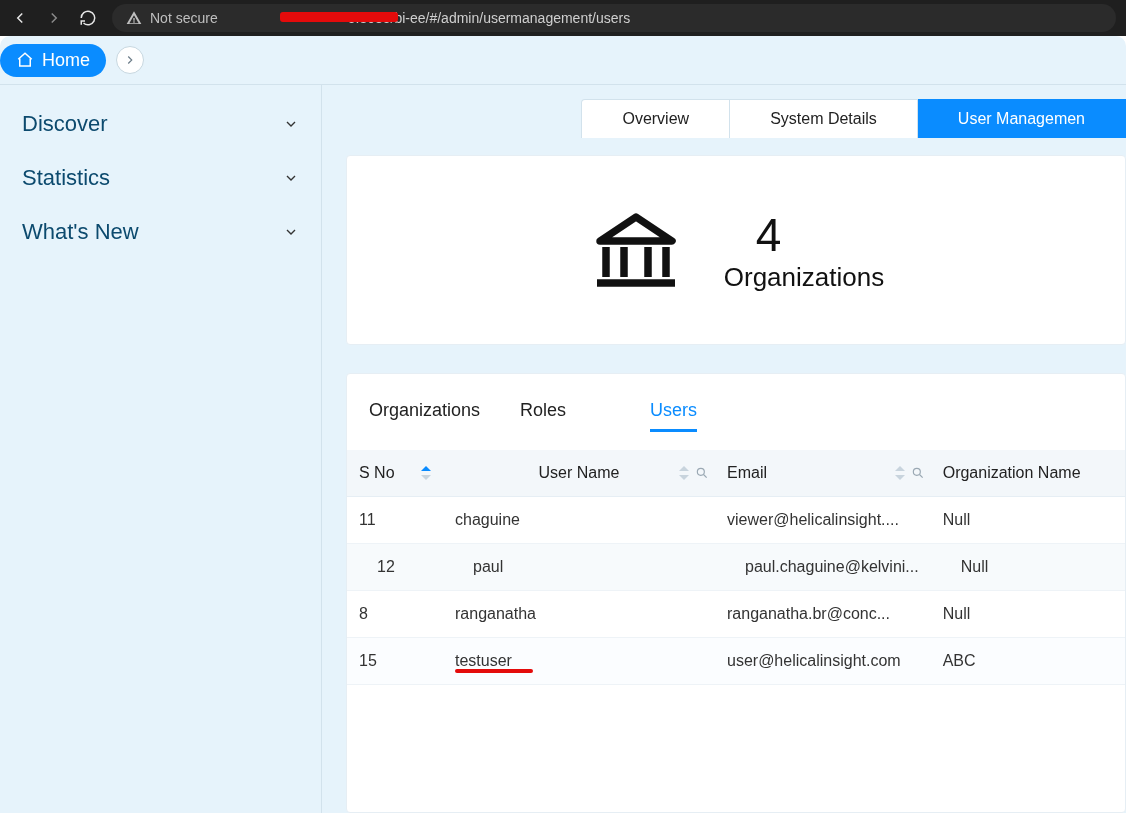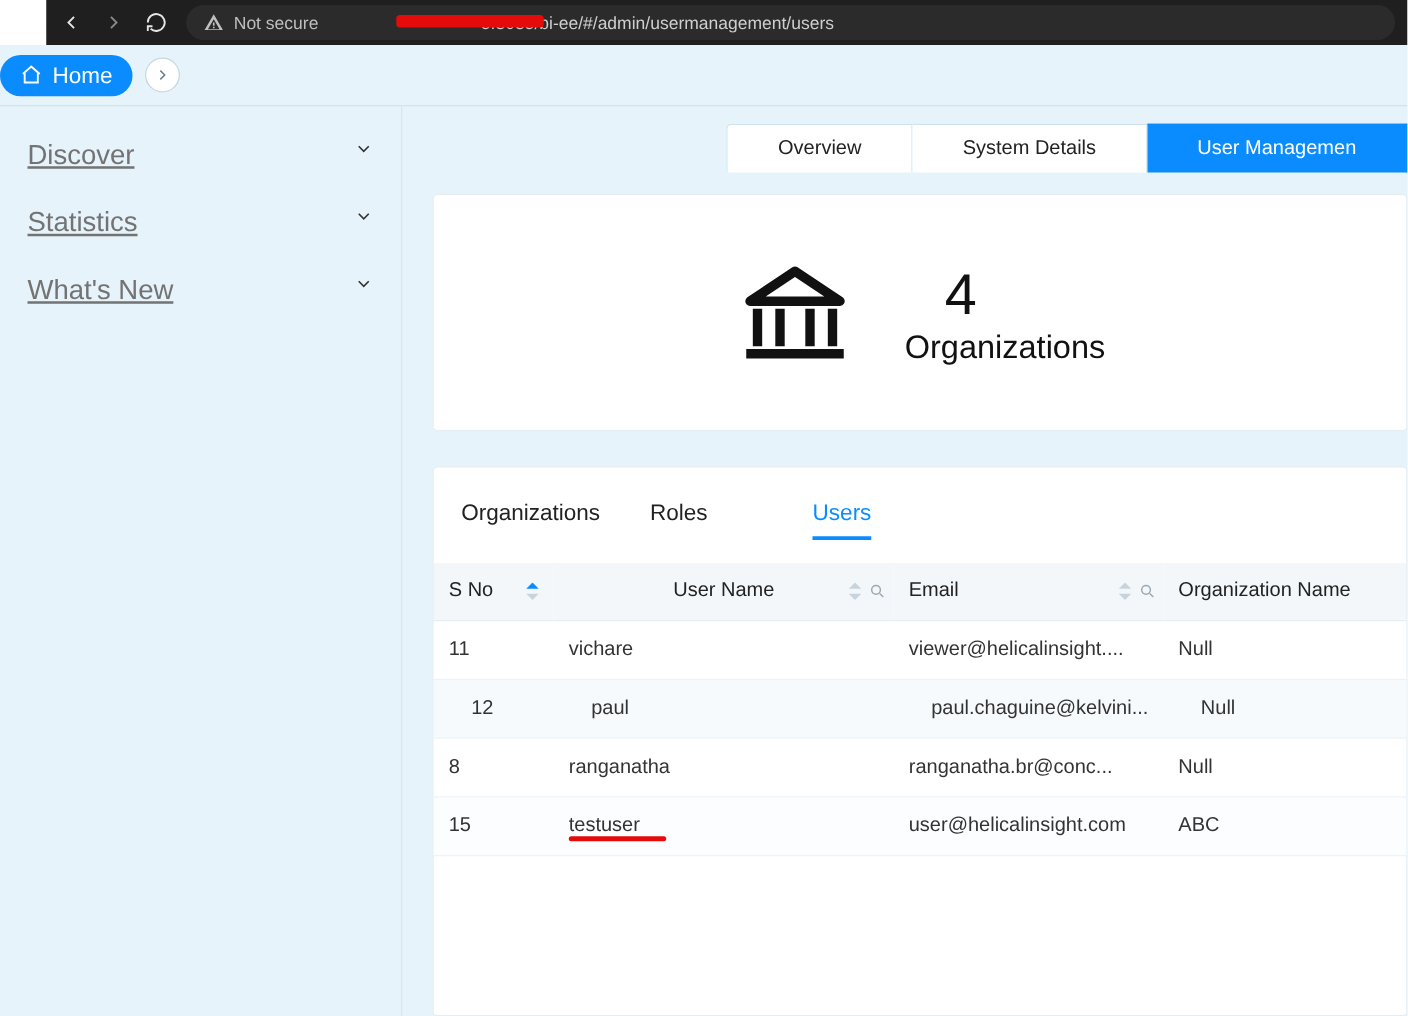--- a/index.html
+++ b/index.html
@@ -1,39 +1,39 @@
 <!DOCTYPE html>
 <html><head>
 <meta charset="utf-8">
 <style>
   * { box-sizing: border-box; margin: 0; padding: 0; }
   html, body { width: 1126px; height: 813px; font-family: Arial, Helvetica, sans-serif; overflow: hidden; background:#fff; }
   
-  .browser-bar { height: 36px; background: #1f1f1f; display:flex; align-items:center; padding:0 10px; gap:14px; color:#cfcfcf;margin-left:37px; }
+  .browser-bar { height: 36px; background: #1f1f1f; display:flex; align-items:center; padding:0 10px; gap:14px; color:#cfcfcf; }
   .nav-arrows { display:flex; align-items:center; gap:14px; }
   .nav-arrows .icon { width:20px; height:20px; display:flex; align-items:center; justify-content:center; color:#cfcfcf; }
   .addr { display:flex; align-items:center; gap:8px; background:#2b2b2b; border-radius:18px; padding:4px 14px; flex:1; height:28px; position:relative; }
   .addr .warn { width:16px; height:16px; }
   .addr .not-secure { color:#bfbfbf; font-size:14px; }
   .addr .url { color:#cfcfcf; font-size:14px; white-space:nowrap; overflow:hidden; text-overflow:ellipsis; }
   .redact { position:absolute; height:10px; background:#e40b0b; border-radius:3px; top:8px; }
   .redact1 { left:168px; width:118px; }
 
   
-  .app { position:relative; height:calc(813px - 36px); background:#e6f3fb; }
+  .app { position:relative; height:calc(813px - 36px); background:#e6f3fb;border-radius:10px; }
   
   .crumb { position:absolute; left:0; top:0; height:48px; display:flex; align-items:center; }
   .home-pill { background:#0a8cff; color:#fff; border-radius:24px; padding:6px 16px; display:flex; align-items:center; gap:8px; margin-left:0; }
   .home-pill .h-icon { width:18px; height:18px; }
   .home-pill span { font-size:18px; }
   .crumb .chev { width:28px; height:28px; border-radius:50%; background:#fff; border:1px solid #c7d7e0; margin-left:10px; display:flex; align-items:center; justify-content:center; color:#6b7c88; }
 
   
   .sidebar { position:absolute; left:0; top:48px; bottom:0; width:322px; background:#e6f3fb; border-right:1px solid #d2e2ec; border-top:1px solid #d2e2ec; padding-top:12px; }
-  .side-item { display:flex; justify-content:space-between; padding:14px 22px; font-size:22px; color:#737373; cursor:pointer;text-decoration:underline; }
+  .side-item { display:flex; align-items:center; justify-content:space-between; padding:14px 22px; font-size:22px; color:#0c4a6e; cursor:pointer; }
   .side-item .chev { color:#3a3a3a; }
 
   
   .main { position:absolute; left:322px; right:0; top:48px; bottom:0; background:#e6f3fb; border-top:1px solid #d2e2ec; overflow:hidden; }
   .top-tabs { position:absolute; right:0; top:14px; display:flex; }
   .ttab { padding:10px 40px; font-size:16px; color:#222; background:#fff; border:1px solid #d2e2ec; border-bottom:none; border-left:none; }
   .ttab:first-child { border-left:1px solid #d2e2ec; border-top-left-radius:4px; }
   .ttab.active { background:#0a8cff; color:#fff; border-color:#0a8cff; }
 
   
@@ -223,21 +223,21 @@
               </span>
             </th>
             <th class="org-col">
               <span>Organization Name</span>
             </th>
           </tr>
         </thead>
         <tbody>
           <tr>
             <td>11</td>
-            <td>vichare</td>
+            <td>chaguine</td>
             <td>viewer@helicalinsight....</td>
             <td>Null</td>
           </tr>
           <tr>
             <td>12</td>
             <td>paul</td>
             <td>paul.chaguine@kelvini...</td>
             <td>Null</td>
           </tr>
           <tr>

